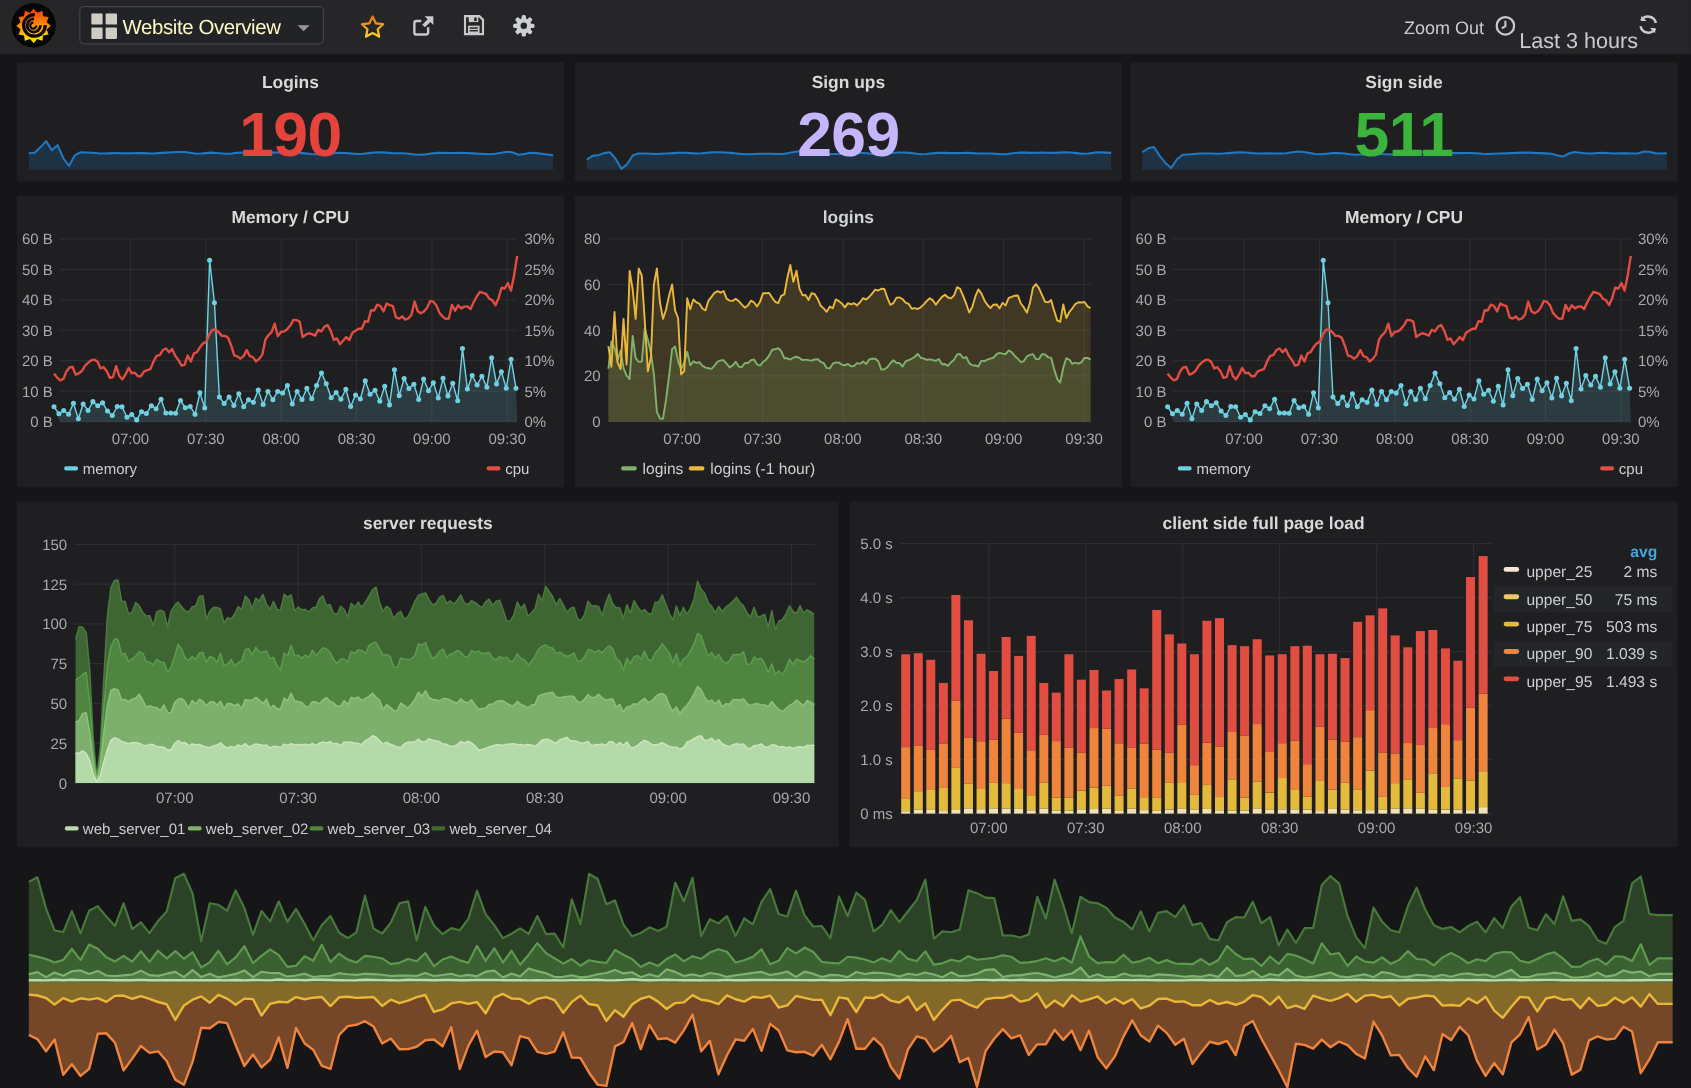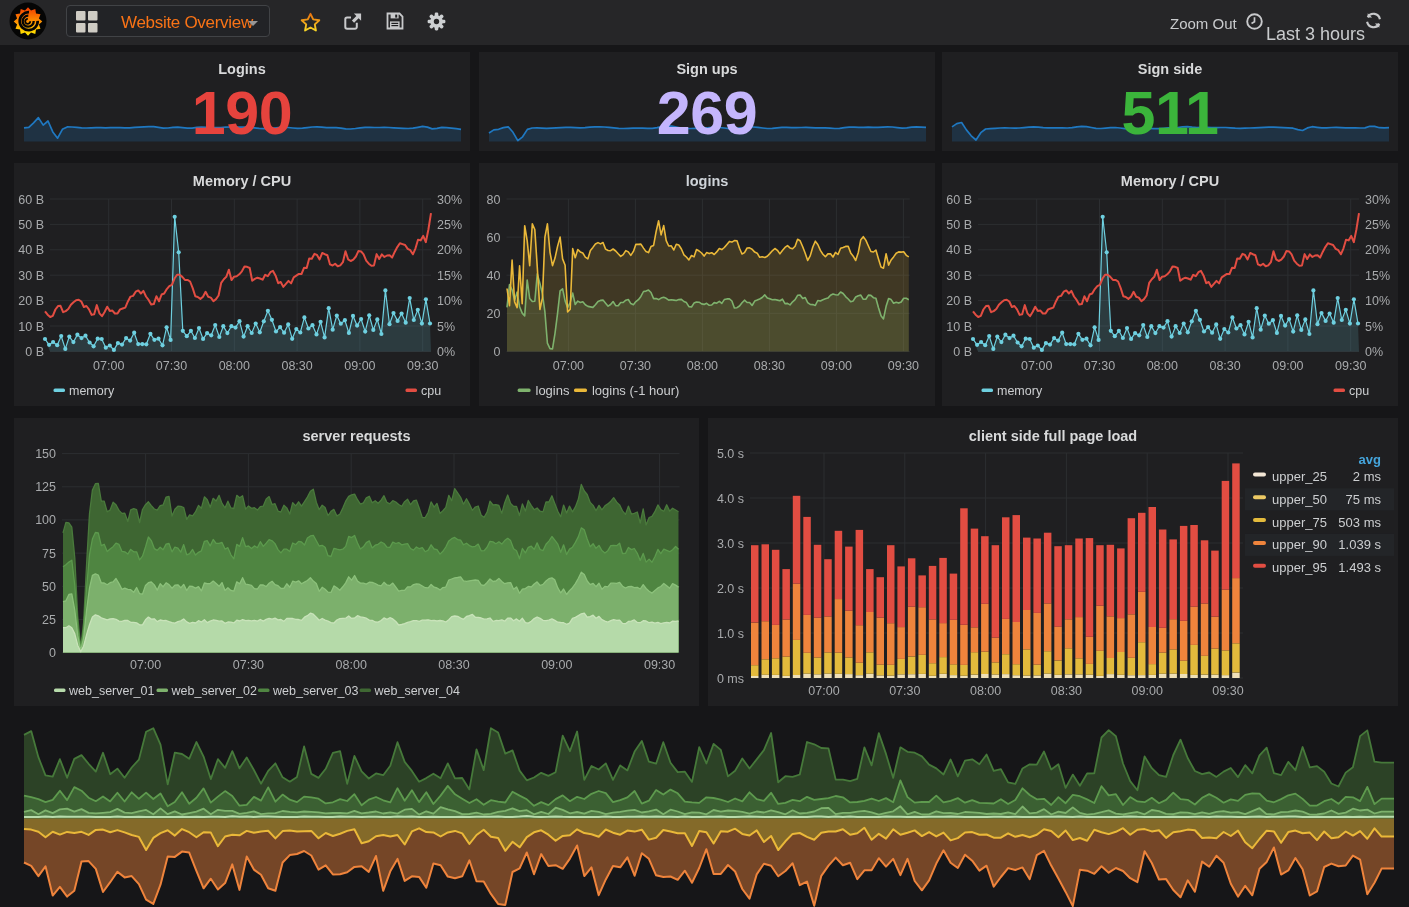--- a/index.html
+++ b/index.html
@@ -2,29 +2,29 @@
 <html><head><meta charset="utf-8"><style>
 * { margin:0; padding:0; box-sizing:border-box; }
 html,body { width:1409px; height:907px; background:#161618; overflow:hidden;
   font-family:"Liberation Sans", sans-serif; }
 #wrap { position:relative; width:1409px; height:907px; }
 #nav { position:absolute; left:0; top:0; width:1409px; height:45px; background:#262628; }
 .logo { position:absolute; left:9px; top:2px; }
 #dd { position:absolute; left:66px; top:5px; width:204px; height:32px; background:#222326;
   border:1px solid #414346; border-radius:4px; }
 #grid { position:absolute; left:9px; top:5px; }
-#ddtext { position:absolute; left:54px; top:6.5px; font-size:17px; letter-spacing:-0.3px; color:#f97316; white-space:nowrap; }
+#ddtext { position:absolute; left:35px; top:6.5px; font-size:17px; letter-spacing:-0.3px; color:#fef9c3; white-space:nowrap; }
 #caret { position:absolute; left:181px; top:15px; width:0; height:0;
   border-left:5.5px solid transparent; border-right:5.5px solid transparent; border-top:5.5px solid #979797; }
 .navico { position:absolute; top:12px; }
 .navtxt { position:absolute; color:#c9cbcd; font-size:15px; top:15px; white-space:nowrap; }
 .panel { position:absolute; background:#1f1f21; }
 .stitle { position:absolute; width:100%; text-align:center; top:9px; font-size:14.5px;
   font-weight:bold; color:#d8d9da; }
-.bignum { position:absolute; width:100%; text-align:center; top:35px; font-size:61px;
+.bignum { position:absolute; width:100%; text-align:center; top:35px; font-size:52px;
   font-weight:bold; line-height:52px; letter-spacing:-0.5px; }
 .spark { position:absolute; left:0; top:0; }
 svg text { font-family:"Liberation Sans", sans-serif; }
 </style></head><body>
 <div id="wrap">
     <div id="nav">
 <svg class="logo" width="38" height="38" viewBox="0 0 38 38">
  <defs>
           <linearGradient id="lg" x1="0" y1="0" x2="0" y2="1">
    <stop offset="0" stop-color="#f43b00"></stop>

